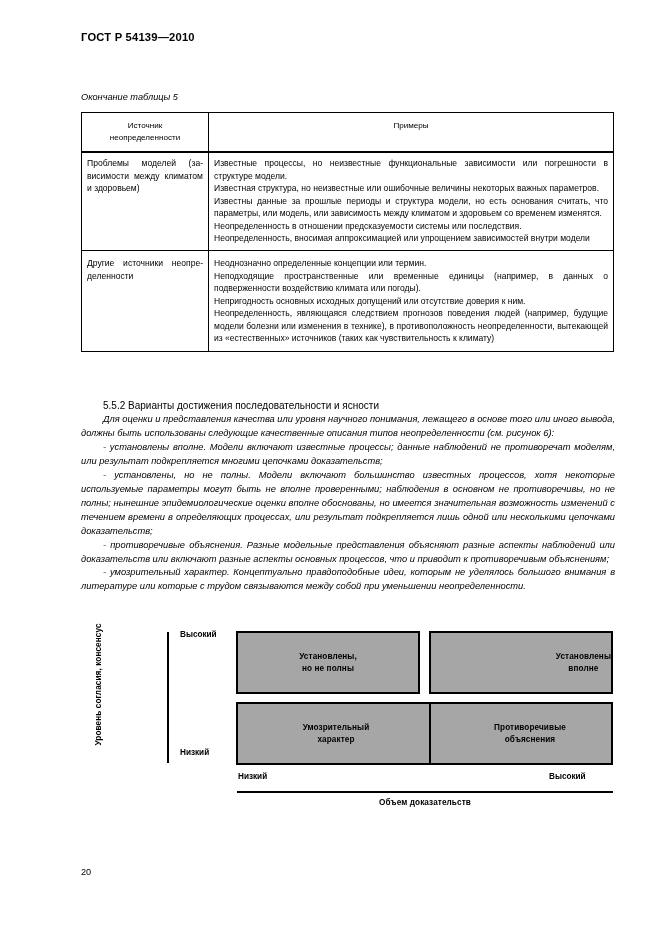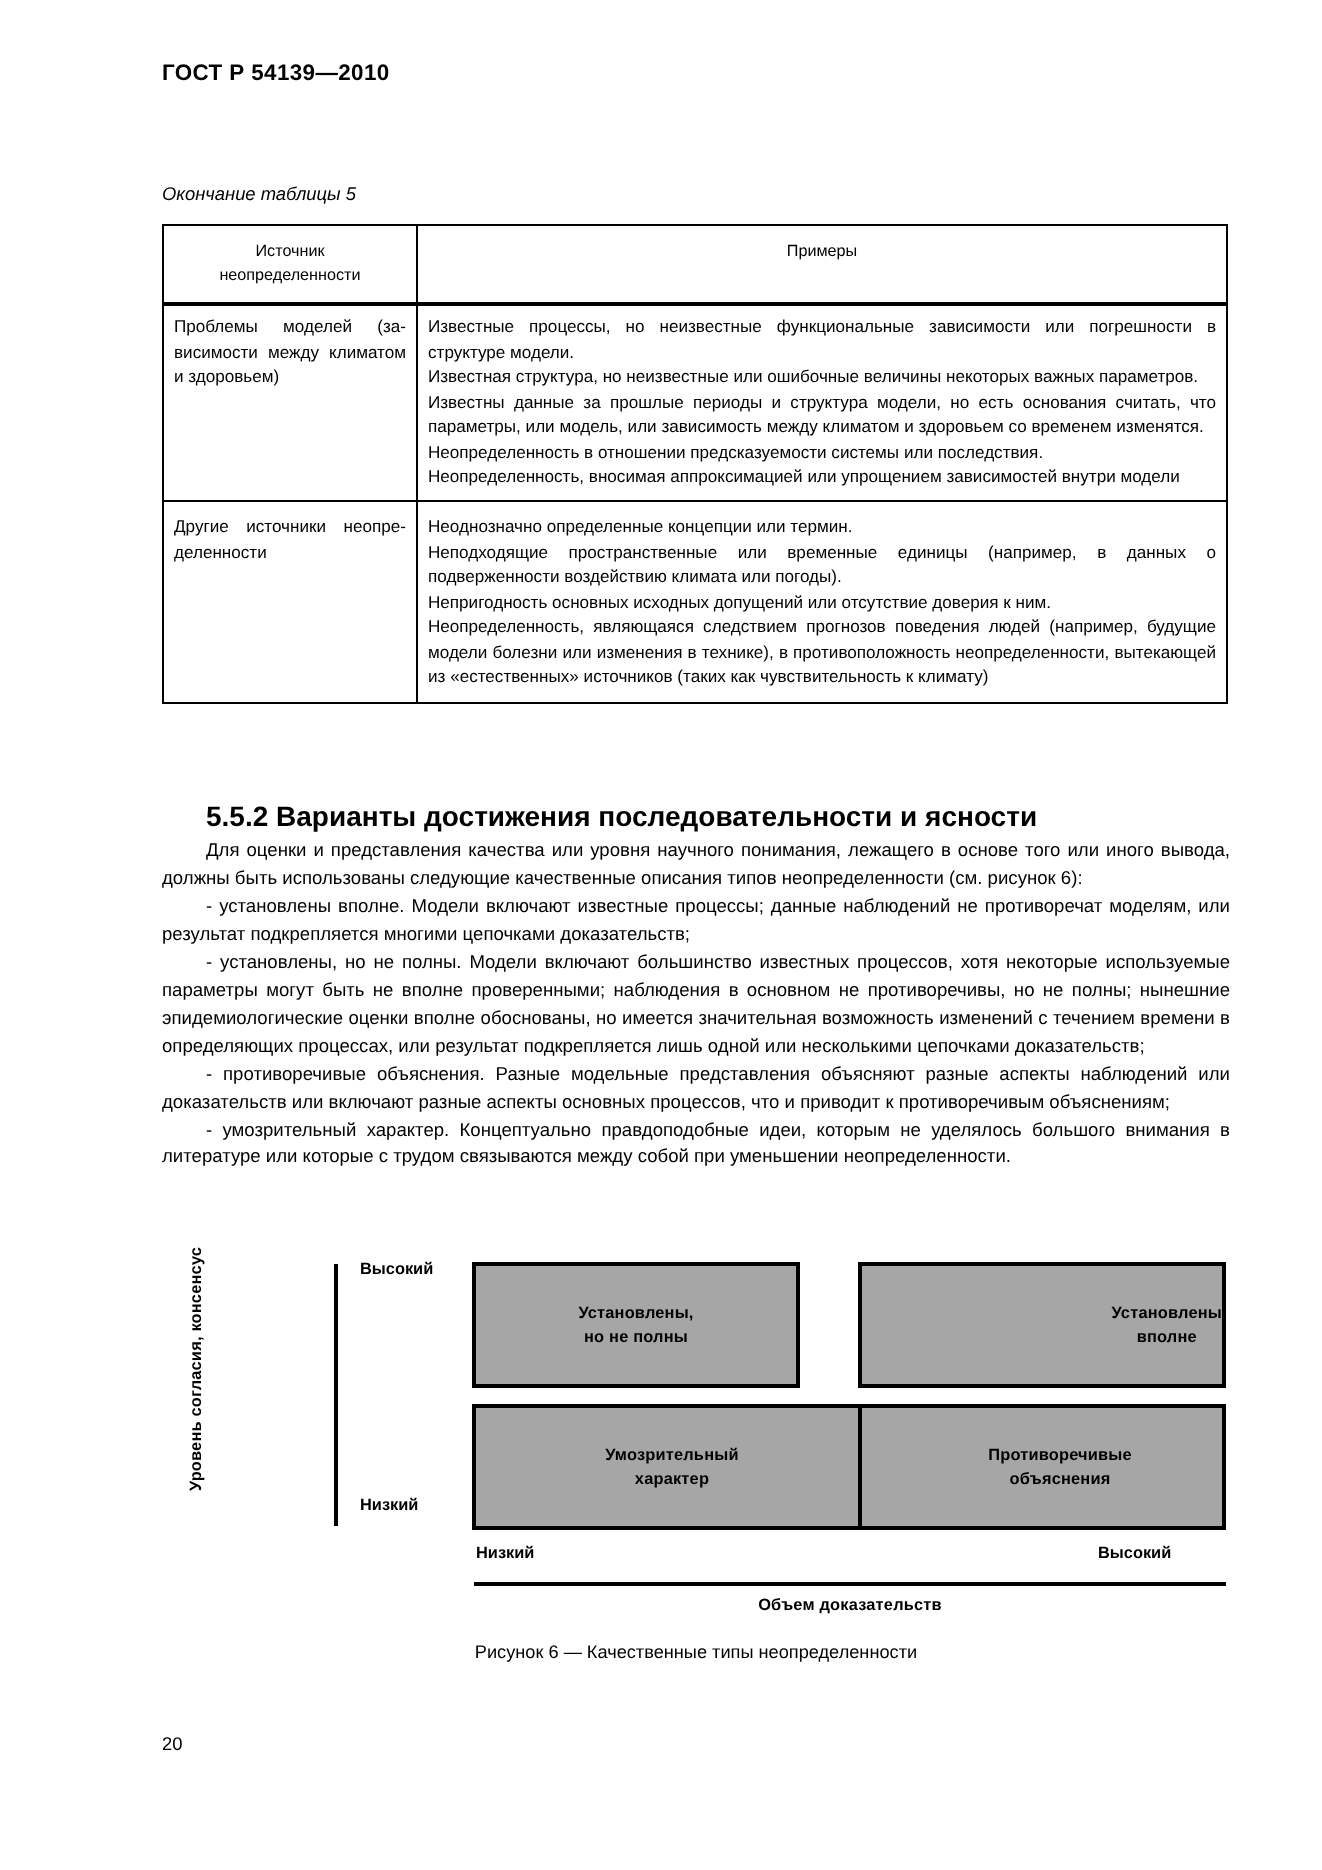--- a/index.html
+++ b/index.html
@@ -81,31 +81,32 @@
 
   
   .section {
     position: absolute;
     left: 81px;
     top: 398px;
     width: 534px;
   }
   .section h3 {
     margin: 0 0 0 0;
-    font-size: 14px;
-    font-weight: bold;
+    font-size: 10px;
+    font-weight: normal;
     text-indent: 22px;
     line-height: 1.5;
   }
   .section p {
     margin: 0;
     font-size: 9.3px;
     line-height: 1.502;
     text-align: justify;
     text-indent: 22px;
+    font-style: italic;
   }
   .section p.dash { text-indent: 22px; }
 
   
   .figure {
     position: absolute;
     left: 81px;
     top: 628px;
     width: 534px;
     height: 210px;
@@ -163,21 +164,21 @@
     border: 2.5px solid #000;
     display: flex;
     align-items: center;
     justify-content: center;
     text-align: center;
     font-size: 8.2px;
     font-weight: bold;
     line-height: 1.38;
     letter-spacing: 0.1px;
   }
-  .cell.tl { left: 0;    top: 0;  width: 164px; height: 63px; }
+  .cell.tl { left: 0;    top: 0;  width: 184px; height: 63px; }
   .cell.tr { left: 193px; top: 0;  width: 184px; height: 63px; justify-content: flex-end; }
   .cell.bl { left: 0;    top: 71px; width: 200px; height: 63px; }
   .cell.br { left: 193px; top: 71px; width: 184px; height: 63px; padding-left: 18px; }
 
   .x-label-low {
     position: absolute;
     left: 157px;
     top: 144px;
     font-size: 8.2px;
     font-weight: bold;
@@ -311,18 +312,17 @@
           </span>
         </div>
       </div>
 
       <div class="x-label-low">Низкий</div>
       <div class="x-label-high">Высокий</div>
       <div class="x-axis-line"></div>
       <div class="x-axis-title">Объем доказательств</div>
     </div>
 
-    <div class="fig-caption">Рисунок 6 — Качественные типы неопределенности</div>
   </div>
 
   <div class="page-number">20</div>
 
 </div>
 
 </body></html>

